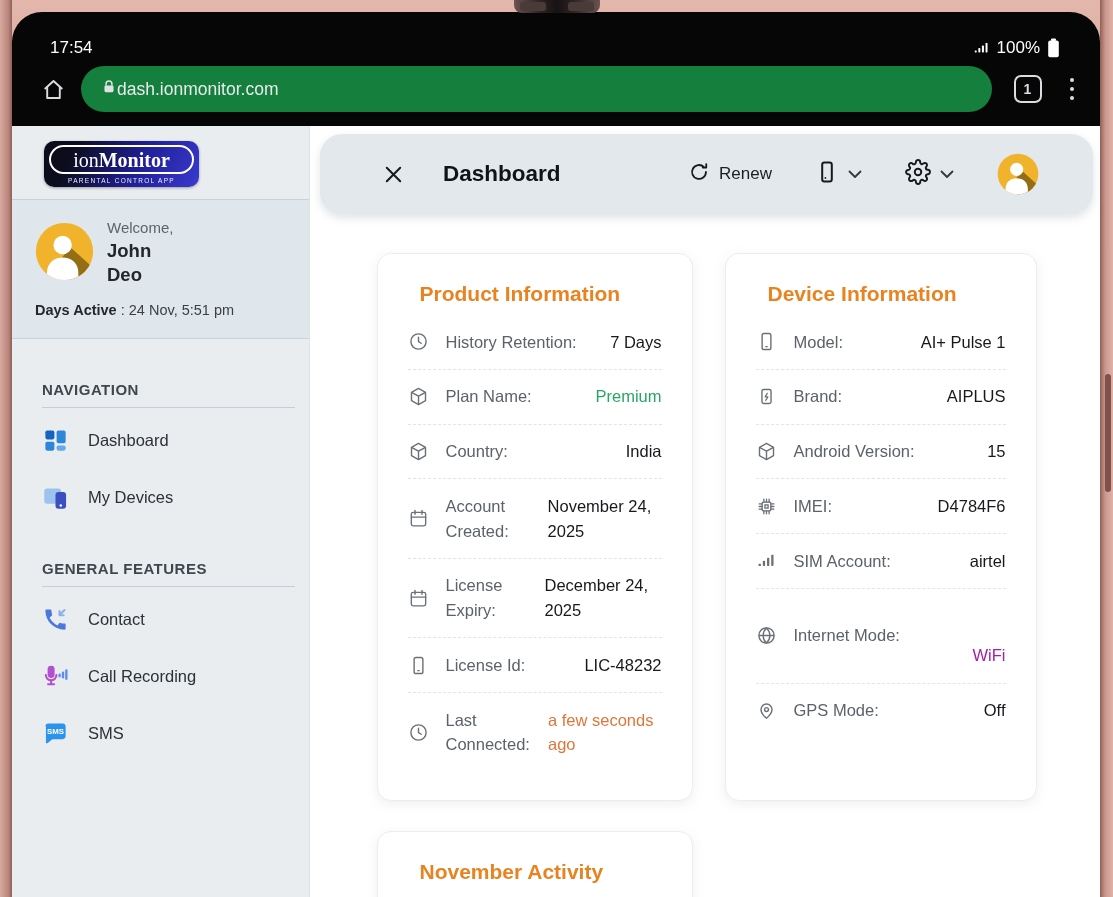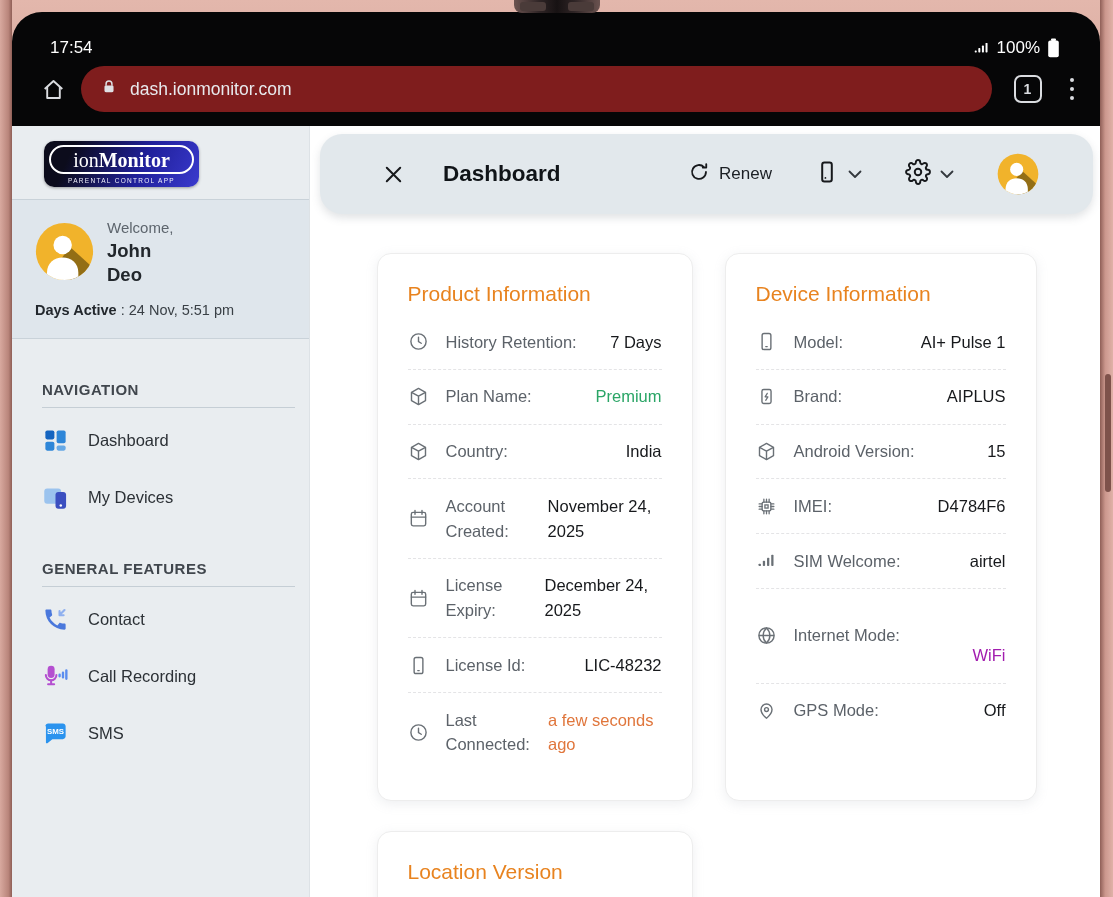--- a/index.html
+++ b/index.html
@@ -26,22 +26,22 @@
   .screen { position:absolute; left:12px; right:13px; top:12px; bottom:0;
     background:#060607; border-radius:30px 30px 0 0; overflow:hidden; z-index:1; }
 
   .status-bar { height:50px; display:flex; align-items:flex-end; padding:0 40px 4px 38px;
     color:#fff; font-size:17px; }
   .status-right { margin-left:auto; display:flex; align-items:center; gap:7px; }
   .status-right svg { display:block; }
 
   .browser-bar { height:64px; display:flex; align-items:center; padding:0 14px 10px 28px; gap:14px; }
   .home-btn svg { display:block; }
-  .url-pill { flex:1; height:46px; background:#7f1d1d; border-radius:24px;
-    display:flex; align-items:center; gap:13px; padding:0 20px;
+  .url-pill { flex:1; height:46px; background:#15803d; border-radius:24px;
+    display:flex; align-items:center; padding:0 20px;
     color:#e8eaed; font-size:17.5px; }
   .tab-btn { width:28px; height:28px; border:2.4px solid #dadce0; border-radius:7px;
     color:#dadce0; font-size:14px; font-weight:bold; display:flex; align-items:center;
     justify-content:center; margin-left:8px; }
   .menu-btn { display:flex; flex-direction:column; gap:4.5px; padding:6px 12px 6px 14px; }
   .menu-btn i { width:4.5px; height:4.5px; background:#dadce0; border-radius:50%; }
 
   
   .page { height:calc(100% - 114px); display:flex; background:#fff; }
 
@@ -85,21 +85,21 @@
   .appbar-right { margin-left:auto; display:flex; align-items:center; gap:43px; }
   .appbar-group { display:flex; align-items:center; gap:9px; cursor:pointer; }
   .renew-label { font-size:17px; color:#1b1f24; }
   .appbar-avatar { width:42px; height:42px; cursor:pointer; }
   .appbar-avatar svg,.welcome-avatar svg { width:100%; height:100%; display:block; }
 
   .cards-grid { margin-top:39px; display:grid; grid-template-columns:316px 312px;
     gap:30px 32px; justify-content:center; align-items:stretch; }
   .card { background:#fff; border:1px solid #ededed; border-radius:14px;
     padding:25px 30px 28px; box-shadow:0 3px 12px rgba(150,158,170,.16); }
-  .card-title { font-size:21px; font-weight:normal; margin:3px 0 9px; }
+  .card-title { font-size:21px; font-weight:bold; margin:3px 12px 9px; }
   .card-location { grid-column:1; min-height:220px; }
   .info-row { display:flex; align-items:center; padding:14.5px 0; border-bottom:1px dashed #e4e4e6;
     font-size:16.5px; line-height:1.5; }
   .info-row:last-child { border-bottom:none; }
   .row-label { display:flex; align-items:center; gap:17px; color:#5c6269; min-width:0; }
   .row-icon { width:21px; height:21px; flex:0 0 21px; color:#6a7076; }
   .row-icon svg { width:100%; height:100%; display:block; }
   .row-value { margin-left:auto; padding-left:10px; text-align:left; max-width:50%;
     color:#17191c; }
 </style>
@@ -461,21 +461,21 @@
                   <span class="row-icon">
                     <svg viewBox="0 0 24 24">
                       <g fill="currentColor">
                         <rect x="3" y="15.6" width="2.6" height="2.8" rx="0.8"></rect>
                         <rect x="7.8" y="12.2" width="2.6" height="6.2" rx="0.9"></rect>
                         <rect x="12.6" y="8.8" width="2.6" height="9.6" rx="0.9"></rect>
                         <rect x="17.4" y="5.4" width="2.6" height="13" rx="0.9"></rect>
                       </g>
                     </svg>
                   </span>
-                  <span>SIM Welcome:</span>
+                  <span>SIM Account:</span>
                 </span>
               <span class="row-value" style="color: rgb(23, 25, 28);">airtel</span>
             </div>
             <div class="info-row">
               <span class="row-label">
                   <span class="row-icon">
                     <svg viewBox="0 0 24 24" fill="none" stroke="currentColor" stroke-width="1.6">
                       <circle cx="12" cy="12" r="8.7"></circle>
                       <path d="M3.3 12h17.4M12 3.3c2.5 2.4 3.9 5.4 3.9 8.7s-1.4 6.3-3.9 8.7c-2.5-2.4-3.9-5.4-3.9-8.7s1.4-6.3 3.9-8.7z"></path>
                     </svg>
@@ -492,20 +492,20 @@
                       <circle cx="12" cy="10.9" r="2.2"></circle>
                     </svg>
                   </span>
                   <span>GPS Mode:</span>
                 </span>
               <span class="row-value" style="color: rgb(23, 25, 28);">Off</span>
             </div>
           </section>
 
           <section class="card card-location">
-            <h2 class="card-title" style="color: rgb(232, 131, 31);">Location Version</h2>
+            <h2 class="card-title" style="color: rgb(232, 131, 31);">November Activity</h2>
           </section>
 
         </div>
       </main>
     </div>
   </div>
 </div>
 
 </body></html>

